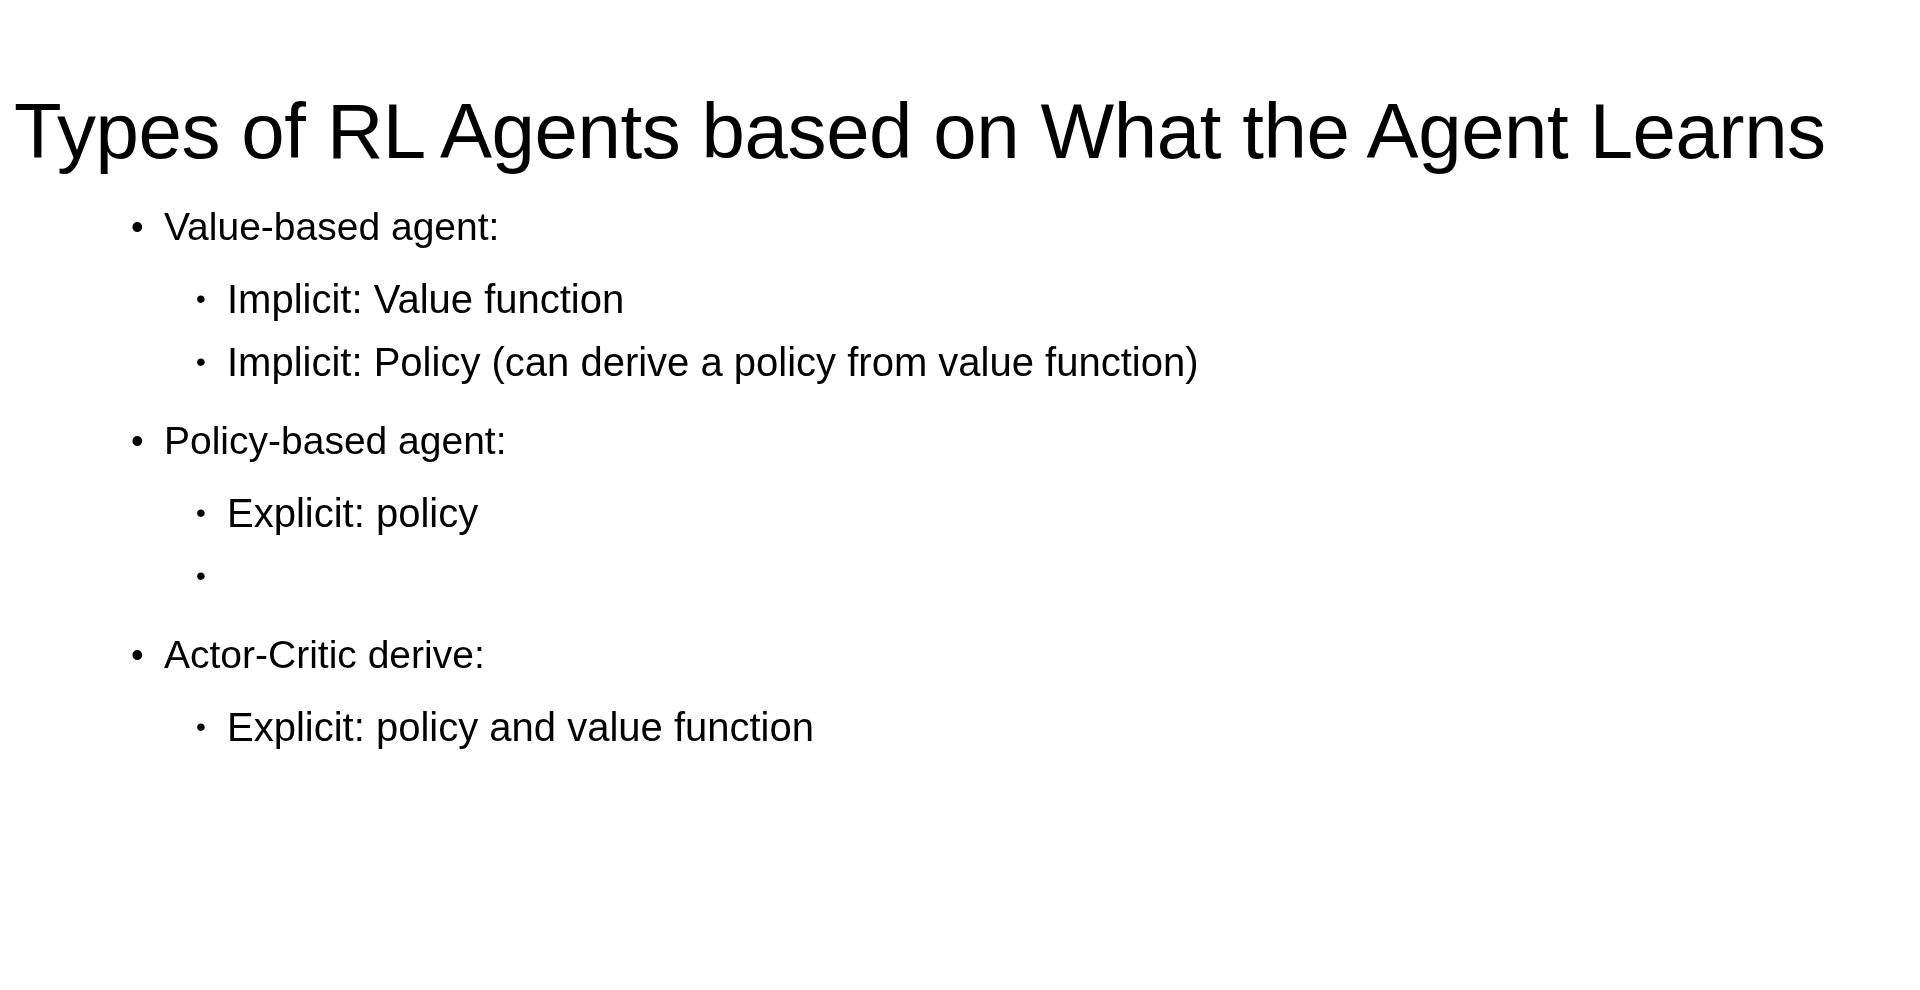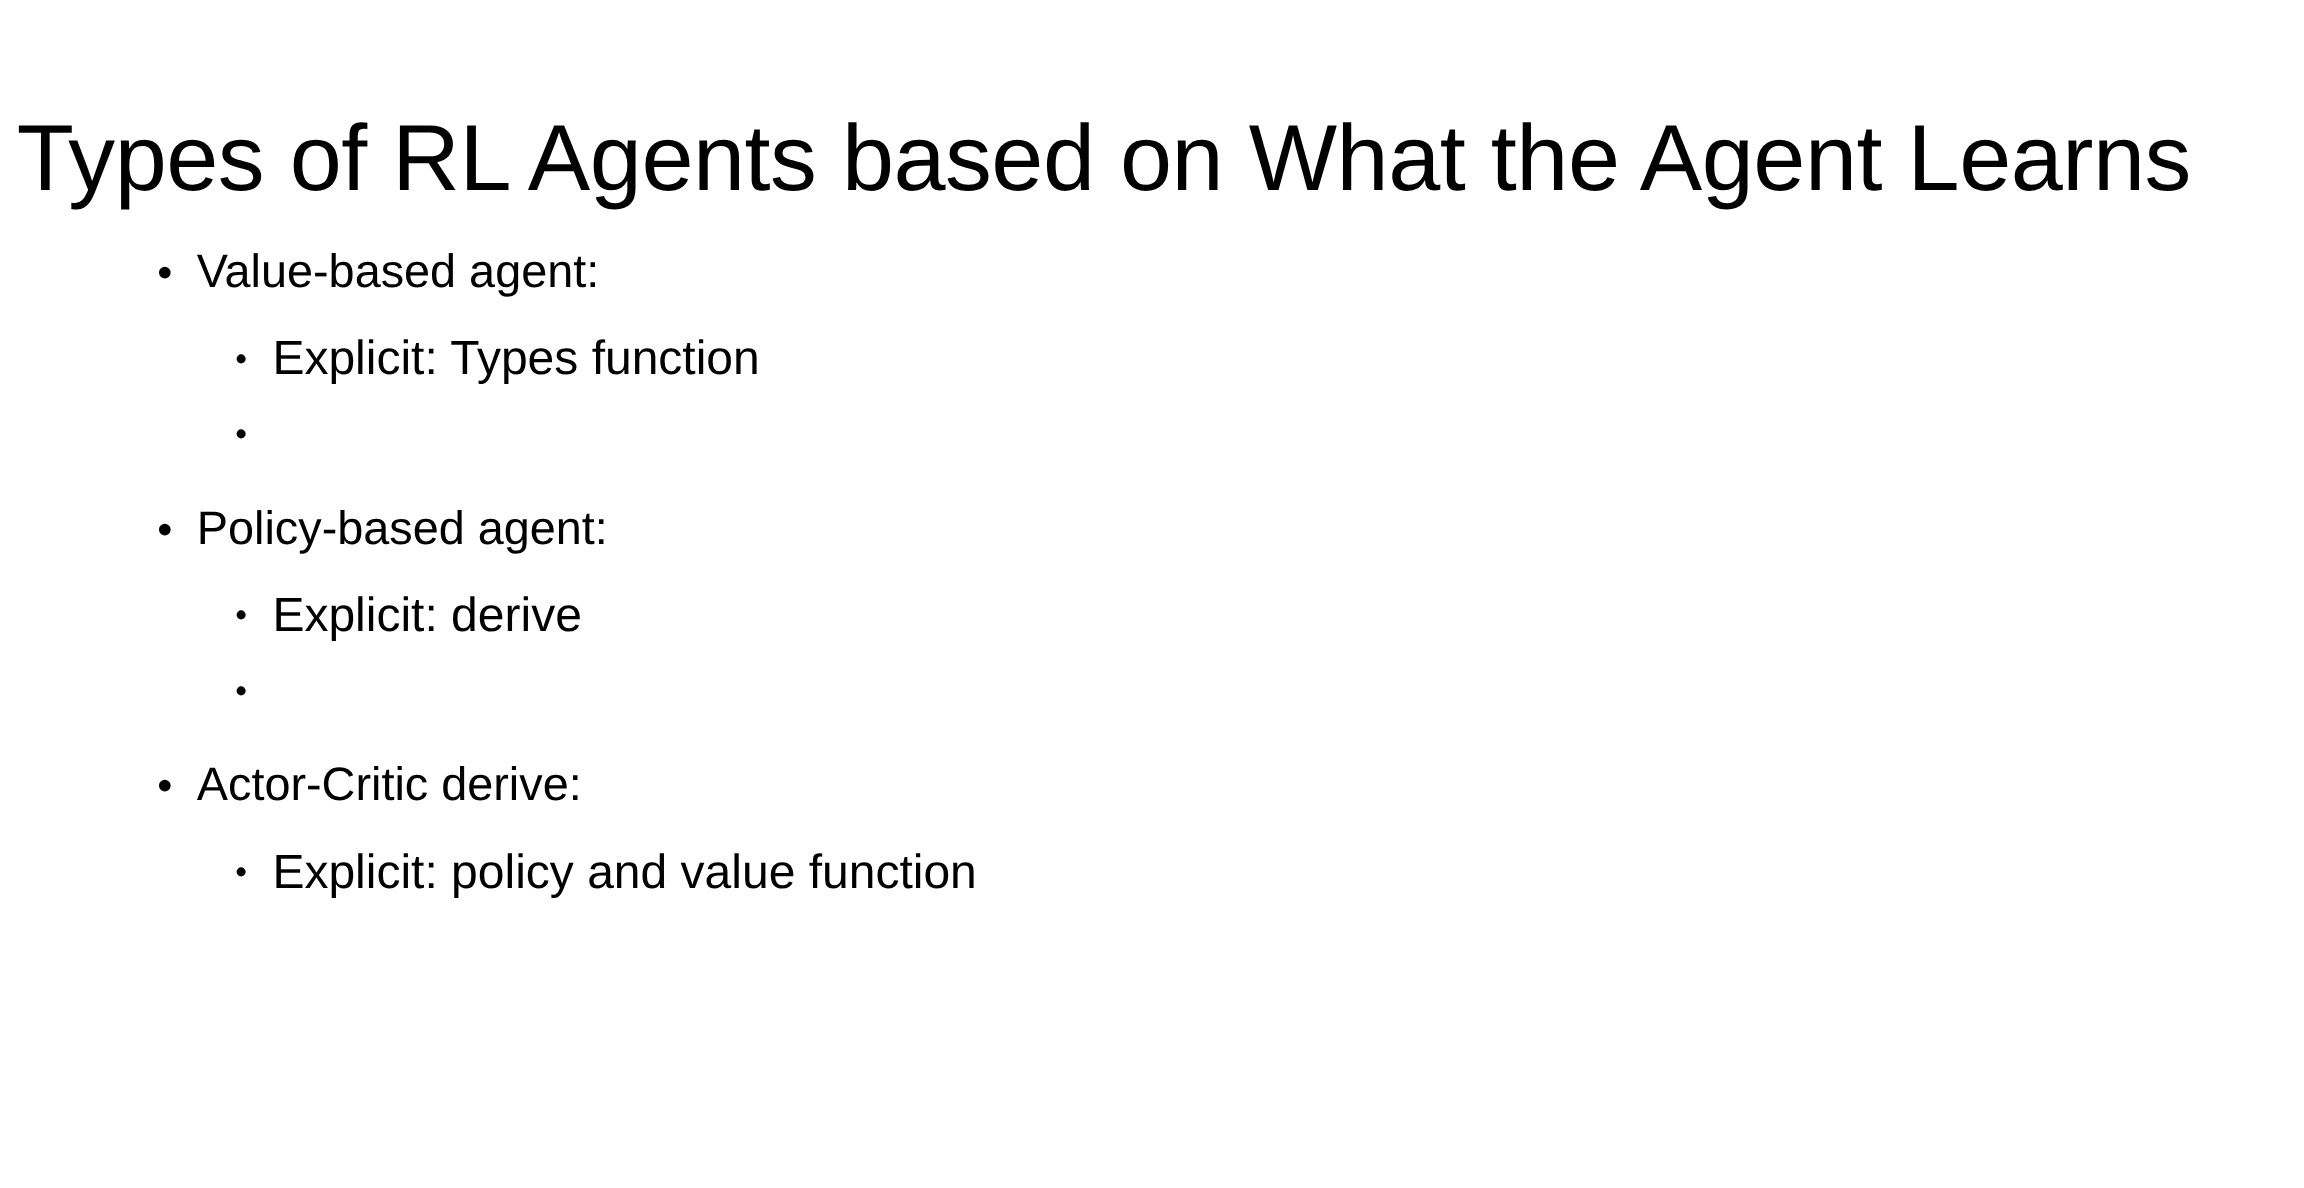--- a/index.html
+++ b/index.html
@@ -102,33 +102,34 @@
   <h1 class="slide-title">Types of RL Agents based on What the Agent Learns</h1>
 
   <div class="body-list">
 
     <div class="bullet-row lvl1">
       <span class="bullet-glyph">•</span>
       <span class="bullet-text">Value-based agent:</span>
     </div>
     <div class="bullet-row lvl2">
       <span class="bullet-glyph">•</span>
-      <span class="bullet-text">Explicit: Types function</span>
+      <span class="bullet-text">Implicit: Value function</span>
     </div>
     <div class="bullet-row lvl2">
       <span class="bullet-glyph">•</span>
+      <span class="bullet-text">Implicit: Policy (can derive a policy from value function)</span>
     </div>
 
     <div class="bullet-row lvl1 group-gap">
       <span class="bullet-glyph">•</span>
       <span class="bullet-text">Policy-based agent:</span>
     </div>
     <div class="bullet-row lvl2">
       <span class="bullet-glyph">•</span>
-      <span class="bullet-text">Explicit: derive</span>
+      <span class="bullet-text">Explicit: policy</span>
     </div>
     <div class="bullet-row lvl2">
       <span class="bullet-glyph">•</span>
     </div>
 
     <div class="bullet-row lvl1 group-gap">
       <span class="bullet-glyph">•</span>
       <span class="bullet-text">Actor-Critic derive:</span>
     </div>
     <div class="bullet-row lvl2">

